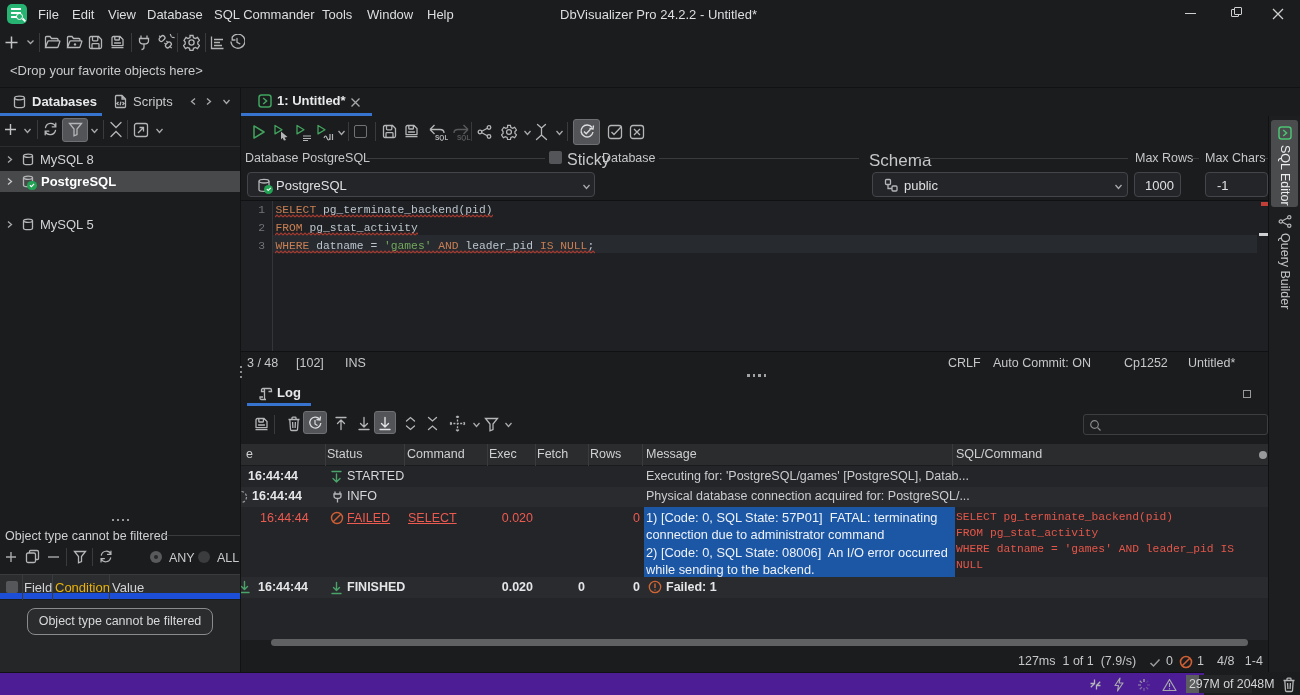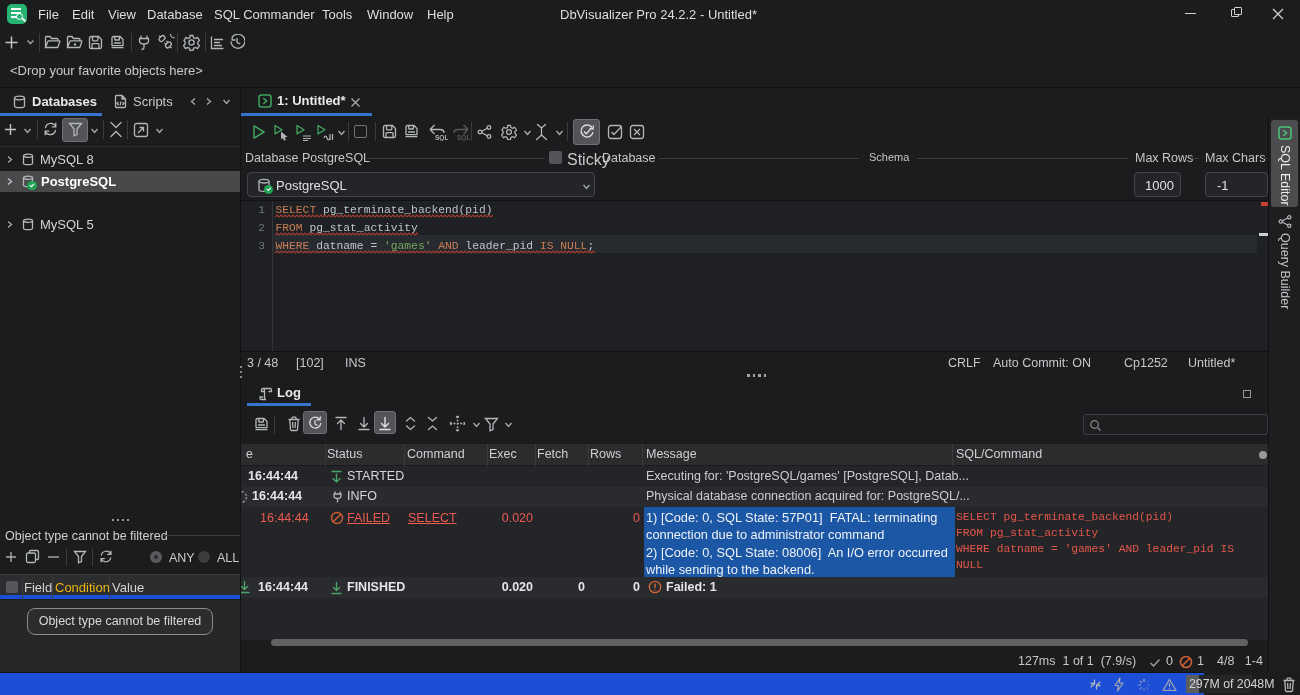--- a/index.html
+++ b/index.html
@@ -195,21 +195,21 @@
   <div class="a" style="left:92px;top:460px;width:1px;height:18px;background:#3a3b3d"></div>
   <svg class="a" style="left:99px;top:461px" width="14" height="15" viewBox="0 0 15 16">
       <path class="ic" d="M2.5 6.5 A5.5 5.5 0 0 1 12.8 5.5 M12.5 9.5 A5.5 5.5 0 0 1 2.2 10.5 M12.8 2.2 V5.8 H9.2 M2.2 13.8 V10.2 H5.8" stroke-linecap="round"></path>
     </svg>
   <div class="a" style="left:150px;top:463px;width:12px;height:12px;border-radius:50%;background:#585a5c"></div>
   <div class="a" style="left:154px;top:467px;width:4px;height:4px;border-radius:50%;background:#26282a"></div>
   <div class="a" style="left:169px;top:463px;color:#c9cacb;font-size:12.5px">ANY</div>
   <div class="a" style="left:198px;top:463px;width:12px;height:12px;border-radius:50%;background:#3a3c3e"></div>
   <div class="a" style="left:217px;top:463px;color:#c9cacb;font-size:12.5px">ALL</div>
 
-  <div class="a" style="left:0;top:486px;width:240px;height:25px;background:#2c2d2f;border-top:1px solid #3a3b3d;border-bottom:4px solid #1d4ed8">
+  <div class="a" style="left:0;top:486px;width:240px;height:25px;background:#2c2d2f;border-top:1px solid #3a3b3d;border-bottom:6px solid #1d4ed8">
     <div class="a" style="left:6px;top:6px;width:12px;height:12px;background:#55575a;border-radius:2px"></div>
     <div class="a" style="left:24px;top:5px;color:#d2d3d4">Field</div>
     <div class="a" style="left:52px;top:0;width:1px;height:25px;background:#3a3b3d"></div>
     <div class="a" style="left:55px;top:5px;color:#eab308">Condition</div>
     <div class="a" style="left:109px;top:0;width:1px;height:25px;background:#3a3b3d"></div>
     <div class="a" style="left:112px;top:5px;color:#d2d3d4">Value</div>
     <div class="a" style="left:22px;top:0;width:1px;height:25px;background:#3a3b3d"></div>
   </div>
   <div class="a" style="left:0;top:512px;width:240px;height:72px;background:#252628"></div>
   <div class="a" style="left:27px;top:520px;width:186px;height:27px;background:#2b2c2e;border:1px solid #8a8b8d;border-radius:8px;text-align:center;line-height:25px;color:#d8d9da;font-size:12.5px">Object type cannot be filtered</div>
@@ -302,38 +302,49 @@
     </svg>
 </div>
 
 <div class="a" id="fields" style="left:241px;top:148px;width:1027px;height:52px">
   <div class="a" style="left:4px;top:3px;color:#c6c7c9;font-size:12.5px">Database PostgreSQL</div>
   <div class="a" style="left:126px;top:10px;width:178px;height:1px;background:#3a3b3d"></div>
   <div class="a" style="left:308px;top:3px;width:13px;height:13px;background:#535558;border-radius:2px"></div>
   <div class="a" style="left:326px;top:3px;color:#c6c7c9;font-size:16px">Sticky</div>
   <div class="a" style="left:361px;top:3px;color:#c6c7c9;font-size:12.5px">Database</div>
   <div class="a" style="left:418px;top:10px;width:200px;height:1px;background:#3a3b3d"></div>
-  <div class="a" style="left:628px;top:3px;color:#c6c7c9;font-size:11px">Schema</div>
+  <div class="a" style="left:628px;top:3px;color:#c6c7c9;font-size:17px">Schema</div>
   <div class="a" style="left:676px;top:10px;width:211px;height:1px;background:#3a3b3d"></div>
   <div class="a" style="left:894px;top:3px;color:#c6c7c9;font-size:12.5px">Max Rows</div>
   <div class="a" style="left:950px;top:10px;width:8px;height:1px;background:#3a3b3d"></div>
   <div class="a" style="left:964px;top:3px;color:#c6c7c9;font-size:12.5px">Max Chars</div>
   <div class="a" style="left:1022px;top:10px;width:5px;height:1px;background:#3a3b3d"></div>
 
   <div class="combo a" style="left:6px;top:24px;width:348px;height:25px">
     <svg class="a" style="left:9px;top:5px" width="14" height="15" viewBox="0 0 14 15">
         <path class="ic" d="M2 3.2 V11.8 Q2 13.4 7 13.4 Q12 13.4 12 11.8 V3.2" stroke="#d9dadb"></path>
         <ellipse class="ic" cx="7" cy="3.2" rx="5" ry="1.8" stroke="#d9dadb"></ellipse>
       </svg>
     <div class="a" style="left:16px;top:12px;width:9px;height:9px;border-radius:50%;background:#22a254"></div>
     <svg class="a" style="left:18px;top:14.3px" width="5.6" height="4.7" viewBox="0 0 7 6">
         <path d="M1 2.7 L2.8 4.4 L6 1" stroke="#fff" stroke-width="1.3" fill="none"></path>
       </svg>
     <div class="a" style="left:28px;top:5px;color:#dfe0e1">PostgreSQL</div>
     <svg class="chev" style="left:334px;top:9px" viewBox="0 0 9 9">
+        <path d="M1.5 3 L4.5 6.5 L7.5 3" stroke="#a8a9ab" stroke-width="1.3" fill="none"></path>
+      </svg>
+  </div>
+  <div class="combo a" style="left:631px;top:24px;width:256px;height:25px">
+    <svg class="a" style="left:11px;top:5px" width="15" height="15" viewBox="0 0 15 15">
+        <rect class="ic" x="1.5" y="1.5" width="5" height="5" rx="1" stroke="#d9dadb"></rect>
+        <rect class="ic" x="8" y="8" width="5" height="5" rx="1" stroke="#d9dadb"></rect>
+        <path class="ic" d="M4 6.5 V10.5 H8" stroke="#d9dadb"></path>
+      </svg>
+    <div class="a" style="left:31px;top:5px;color:#dfe0e1">public</div>
+    <svg class="chev" style="left:241px;top:9px" viewBox="0 0 9 9">
         <path d="M1.5 3 L4.5 6.5 L7.5 3" stroke="#a8a9ab" stroke-width="1.3" fill="none"></path>
       </svg>
   </div>
   <div class="combo a" style="left:893px;top:24px;width:47px;height:25px">
       <div class="a" style="left:10px;top:5px;color:#dfe0e1">1000</div>
     </div>
   <div class="combo a" style="left:964px;top:24px;width:63px;height:25px">
       <div class="a" style="left:11px;top:5px;color:#dfe0e1">-1</div>
     </div>
 </div>
@@ -523,21 +534,21 @@
     <div class="a" style="left:925px;top:2px">0</div>
     <svg class="a" style="left:938px;top:3px" width="14" height="14" viewBox="0 0 14 14">
         <circle cx="7" cy="7" r="5.5" stroke="#cf5f35" stroke-width="1.6" fill="none"></circle>
         <path d="M3.2 10.8 L10.8 3.2" stroke="#cf5f35" stroke-width="1.6"></path>
       </svg>
     <div class="a" style="left:956px;top:2px">1</div>
     <div class="a" style="left:976px;top:2px">4/8&nbsp;&nbsp;&nbsp;1-4</div>
   </div>
 </div>
 
-<div class="a" id="bottombar" style="left:0;top:672px;width:1204px;height:23px;background:#1d4ed8;border-top:1px solid #101113">
+<div class="a" id="bottombar" style="left:0;top:672px;width:1204px;height:23px;background:#4c1d95;border-top:1px solid #101113">
   <svg class="a" style="left:1089px;top:5px" width="13" height="13" viewBox="0 0 13 13">
       <path class="ic" d="M5.5 1.5 V5.5 H1.5 M5.5 5.5 L1.8 9.2 M7.5 11.5 V7.5 H11.5 M7.5 7.5 L11.2 3.8" stroke-width="1.2"></path>
     </svg>
   <svg class="a" style="left:1113px;top:4px" width="12" height="15" viewBox="0 0 12 15">
       <path d="M7 1 L2 8.5 H5.5 L4.5 14 L10 6 H6.2 Z" fill="none" stroke="#a8a9ab" stroke-width="1.2" stroke-linejoin="round"></path>
     </svg>
   <svg class="a" style="left:1137px;top:5px" width="14" height="14" viewBox="0 0 14 14">
       <g stroke="#a8a9ab" stroke-width="1.3">
         <path d="M7 1 V4"></path>
         <path d="M7 10 V13" opacity=".45"></path>

